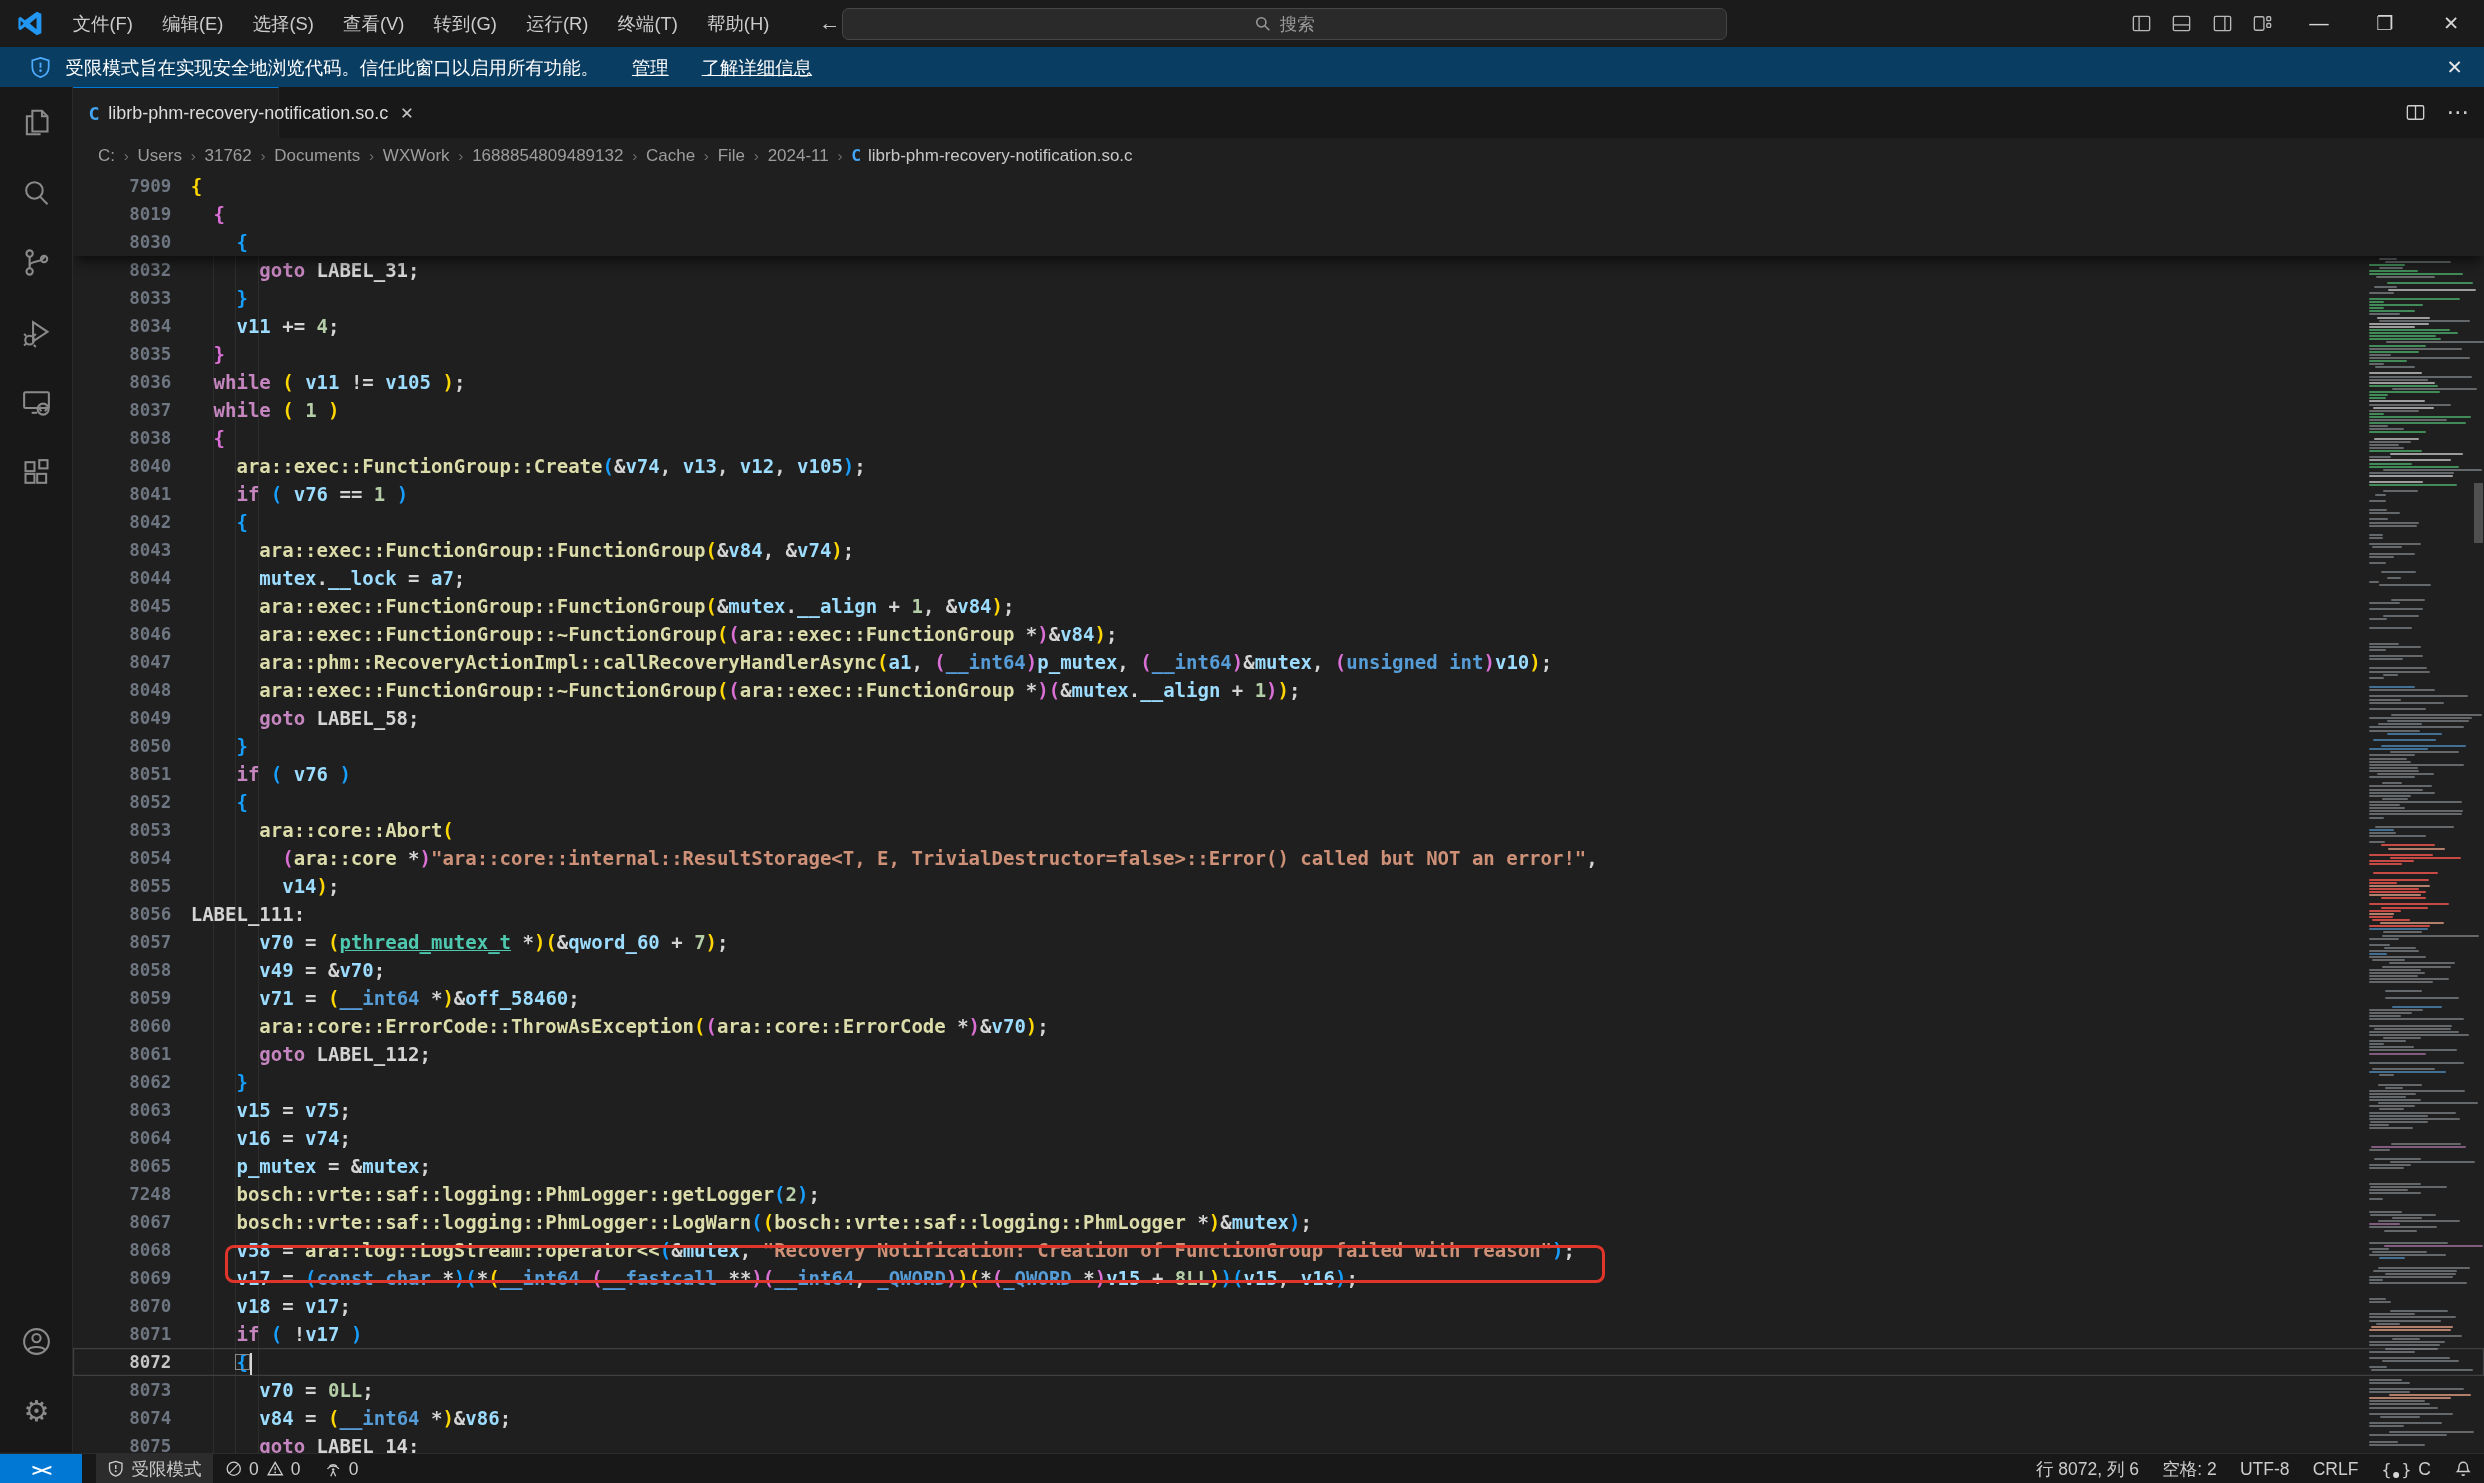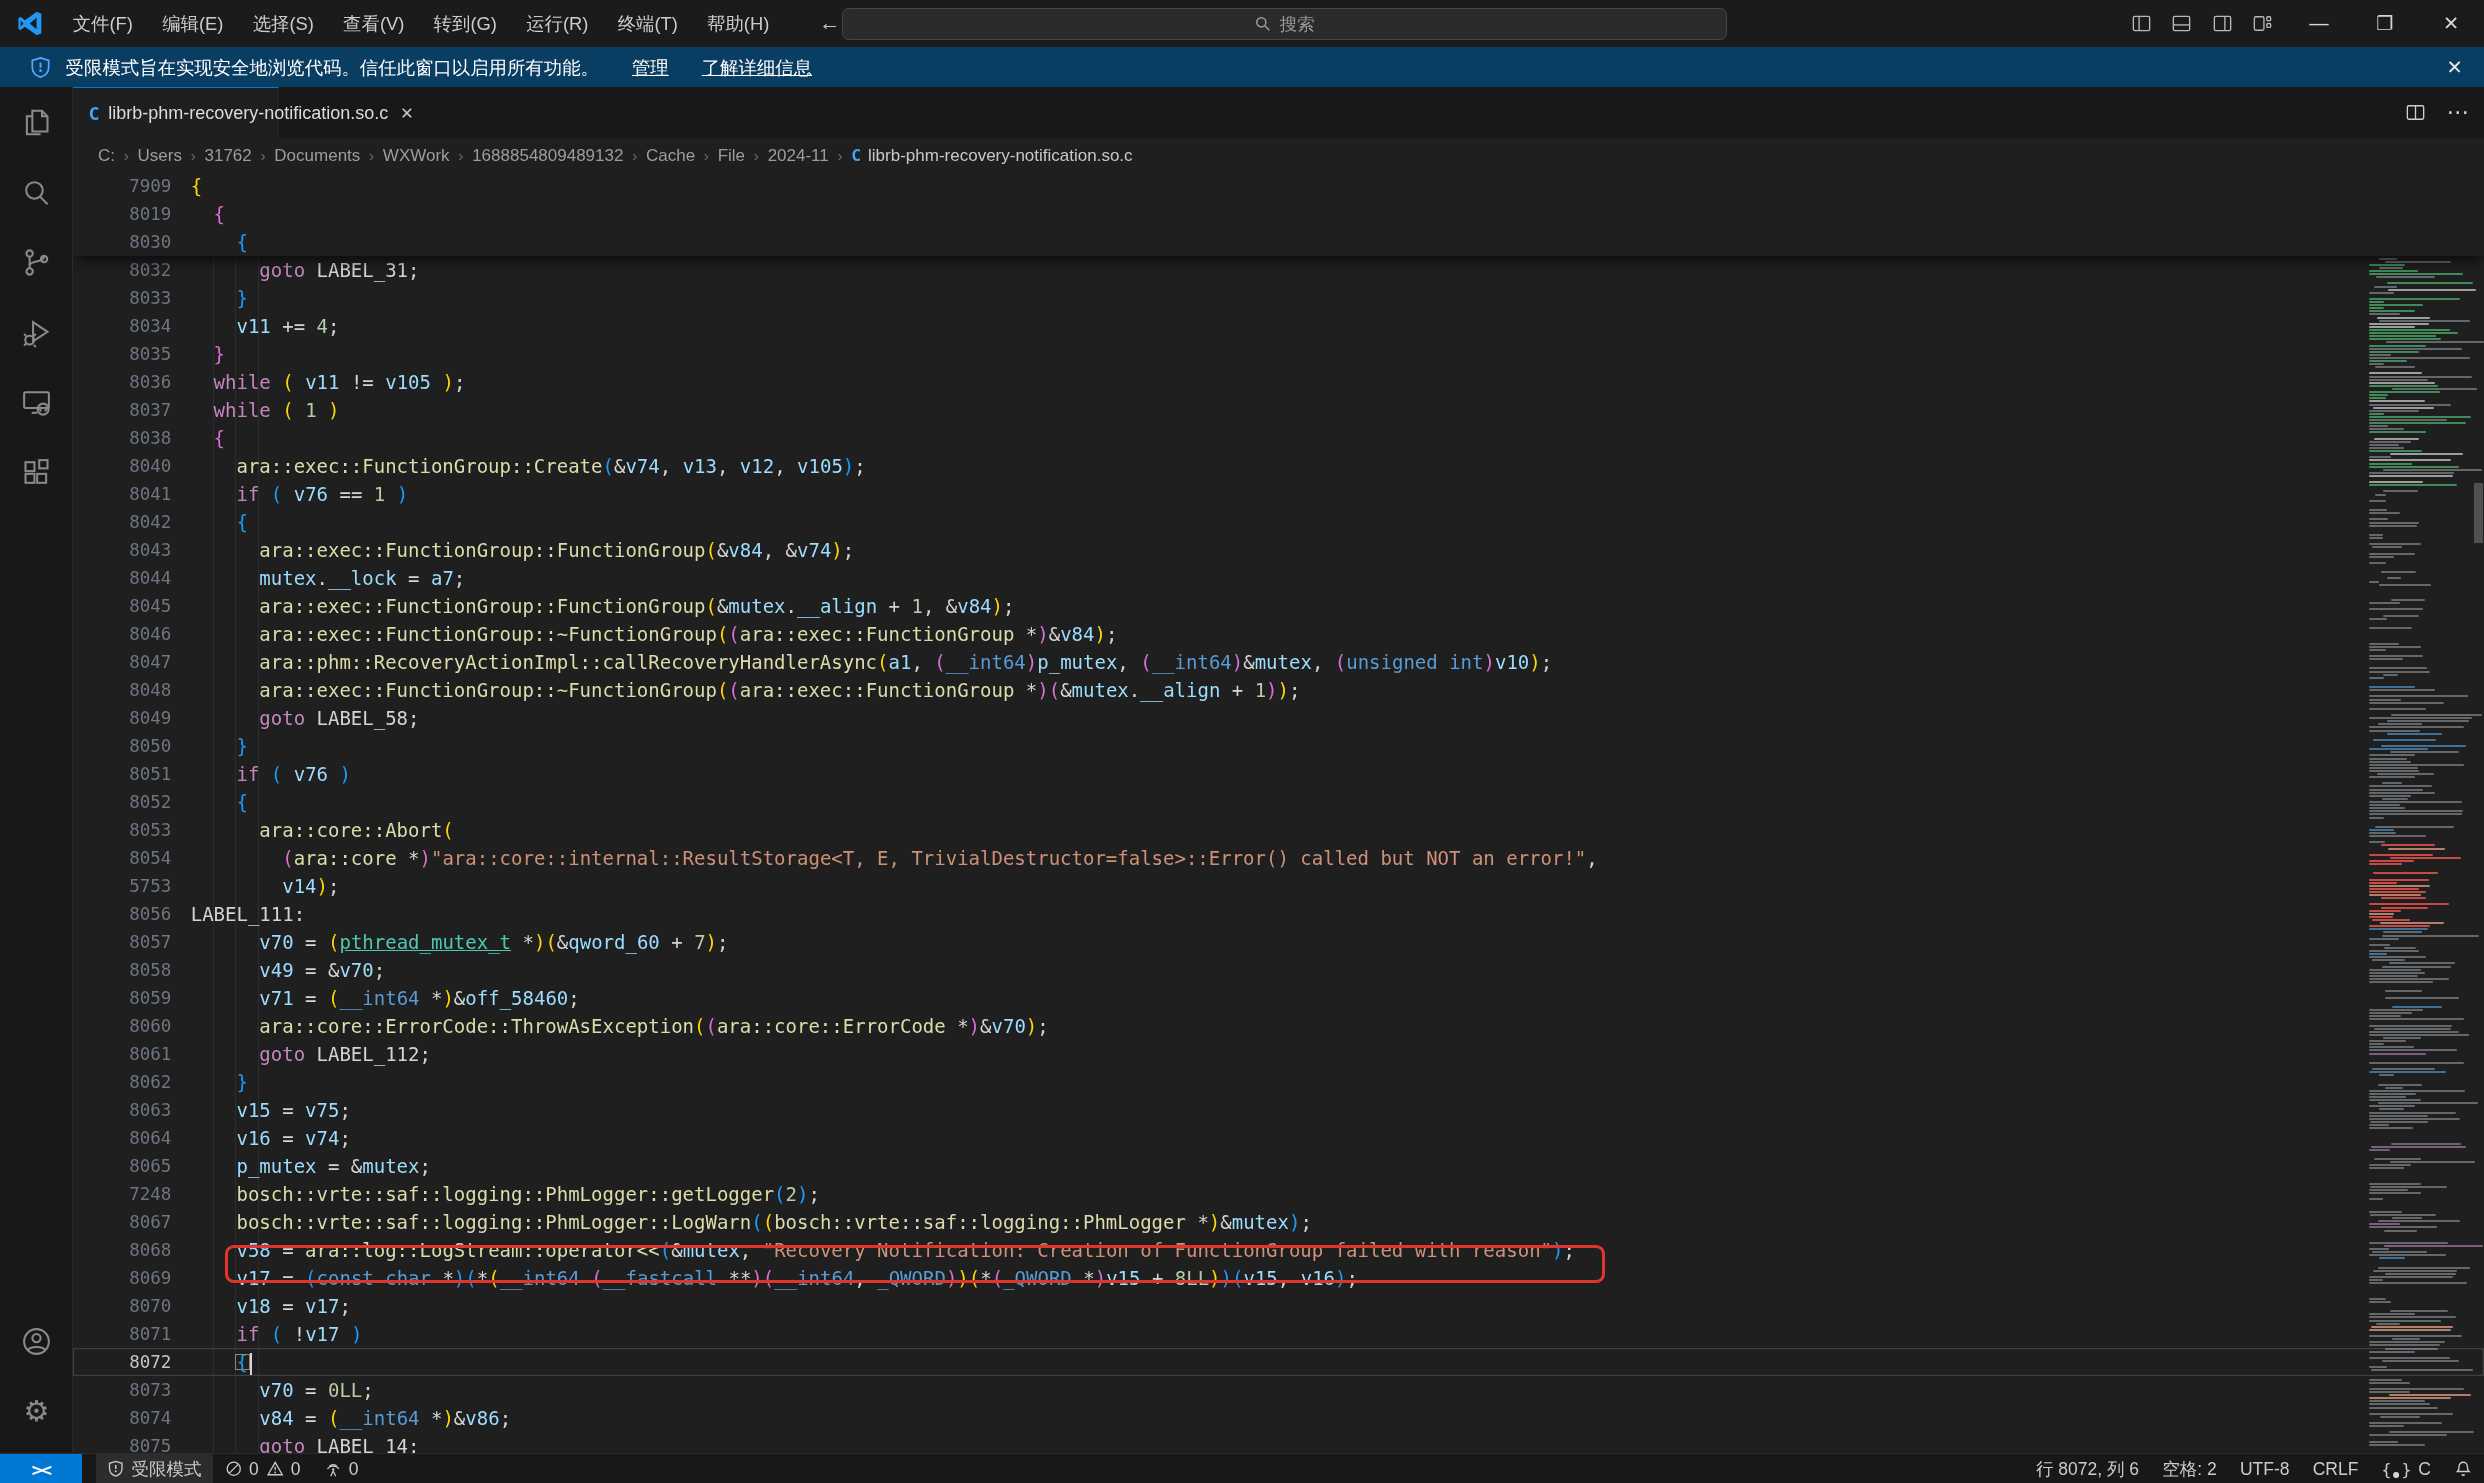--- a/index.html
+++ b/index.html
@@ -54,21 +54,21 @@
   .bc-sep { margin:0 8.7px; color:#6f6f6f; font-size:15.5px; }
   #bc-file { color:#c8c8c8; display:flex; align-items:center; }
   #bc-file .c-icon { font-size:16.5px; margin-right:6.8px; }
 
   
   #editor { position:absolute; left:73px; top:172px; width:2411px; height:1281px; background:#1f1f1f; overflow:hidden; }
   .guide { position:absolute; top:83px; bottom:0; width:1px; background:rgba(255,255,255,0.065); z-index:0; }
   #sticky { position:relative; z-index:3; background:#1f1f1f; box-shadow:0 8.7px 11.6px -2.9px rgba(0,0,0,0.6); }
   #code-lines { position:relative; z-index:1; }
   .row { display:flex; height:28px; line-height:28px; white-space:pre;
-    font-family:"DejaVu Sans Mono","Liberation Mono",monospace; font-size:19px; }
+    font-family:"DejaVu Sans Mono","Liberation Mono",monospace; font-size:19px;font-weight:bold; }
   .row.cur { box-shadow:inset 0 0 0 1.2px #3f3f42; }
   .row.cur .lnum { color:#c6c6c6; }
   .lnum { width:109px; min-width:109px; text-align:right; padding-right:10.7px; color:#6e7681; font-size:17.5px; }
   .codeline { margin-left:8.7px; }
   .tok-p { color:#d4d4d4; } .tok-v { color:#9cdcfe; } .tok-n { color:#b5cea8; }
   .tok-s { color:#ce9178; } .tok-k { color:#569cd6; } .tok-c { color:#c586c0; }
   .tok-f { color:#dcdcaa; } .tok-t { color:#4ec9b0; text-decoration:underline; }
   .tok-b1 { color:#ffd700; } .tok-b2 { color:#da70d6; } .tok-b3 { color:#179fff; }
   .tok-bm { color:#179fff; position:relative; }
   .tok-bm::after { content:""; position:absolute; left:-1.9px; right:-1.9px; top:2.9px; bottom:2.9px; border:1.3px solid #8a8a8a; }
@@ -269,21 +269,21 @@
       <div class="row"><span class="lnum">8045</span><span class="codeline"><span class="tok-p">      </span><span class="tok-f">ara::exec::FunctionGroup::FunctionGroup</span><span class="tok-b1">(</span><span class="tok-p">&amp;</span><span class="tok-v">mutex</span><span class="tok-p">.</span><span class="tok-v">__align</span><span class="tok-p"> + </span><span class="tok-n">1</span><span class="tok-p">, &amp;</span><span class="tok-v">v84</span><span class="tok-b1">)</span><span class="tok-p">;</span></span></div>
       <div class="row"><span class="lnum">8046</span><span class="codeline"><span class="tok-p">      </span><span class="tok-f">ara::exec::FunctionGroup::~FunctionGroup</span><span class="tok-b1">(</span><span class="tok-b2">(</span><span class="tok-f">ara::exec::FunctionGroup</span><span class="tok-p"> *</span><span class="tok-b2">)</span><span class="tok-p">&amp;</span><span class="tok-v">v84</span><span class="tok-b1">)</span><span class="tok-p">;</span></span></div>
       <div class="row"><span class="lnum">8047</span><span class="codeline"><span class="tok-p">      </span><span class="tok-f">ara::phm::RecoveryActionImpl::callRecoveryHandlerAsync</span><span class="tok-b1">(</span><span class="tok-v">a1</span><span class="tok-p">, </span><span class="tok-b2">(</span><span class="tok-k">__int64</span><span class="tok-b2">)</span><span class="tok-v">p_mutex</span><span class="tok-p">, </span><span class="tok-b2">(</span><span class="tok-k">__int64</span><span class="tok-b2">)</span><span class="tok-p">&amp;</span><span class="tok-v">mutex</span><span class="tok-p">, </span><span class="tok-b2">(</span><span class="tok-k">unsigned int</span><span class="tok-b2">)</span><span class="tok-v">v10</span><span class="tok-b1">)</span><span class="tok-p">;</span></span></div>
       <div class="row"><span class="lnum">8048</span><span class="codeline"><span class="tok-p">      </span><span class="tok-f">ara::exec::FunctionGroup::~FunctionGroup</span><span class="tok-b1">(</span><span class="tok-b2">(</span><span class="tok-f">ara::exec::FunctionGroup</span><span class="tok-p"> *</span><span class="tok-b2">)</span><span class="tok-b2">(</span><span class="tok-p">&amp;</span><span class="tok-v">mutex</span><span class="tok-p">.</span><span class="tok-v">__align</span><span class="tok-p"> + </span><span class="tok-n">1</span><span class="tok-b2">)</span><span class="tok-b1">)</span><span class="tok-p">;</span></span></div>
       <div class="row"><span class="lnum">8049</span><span class="codeline"><span class="tok-p">      </span><span class="tok-c">goto</span><span class="tok-p"> LABEL_58;</span></span></div>
       <div class="row"><span class="lnum">8050</span><span class="codeline"><span class="tok-p">    </span><span class="tok-b3">}</span></span></div>
       <div class="row"><span class="lnum">8051</span><span class="codeline"><span class="tok-p">    </span><span class="tok-c">if</span><span class="tok-p"> </span><span class="tok-b3">(</span><span class="tok-p"> </span><span class="tok-v">v76</span><span class="tok-p"> </span><span class="tok-b3">)</span></span></div>
       <div class="row"><span class="lnum">8052</span><span class="codeline"><span class="tok-p">    </span><span class="tok-b3">{</span></span></div>
       <div class="row"><span class="lnum">8053</span><span class="codeline"><span class="tok-p">      </span><span class="tok-f">ara::core::Abort</span><span class="tok-b1">(</span></span></div>
       <div class="row"><span class="lnum">8054</span><span class="codeline"><span class="tok-p">        </span><span class="tok-b2">(</span><span class="tok-f">ara::core</span><span class="tok-p"> *</span><span class="tok-b2">)</span><span class="tok-s">"ara::core::internal::ResultStorage&lt;T, E, TrivialDestructor=false&gt;::Error() called but NOT an error!"</span><span class="tok-p">,</span></span></div>
-      <div class="row"><span class="lnum">5753</span><span class="codeline"><span class="tok-p">        </span><span class="tok-v">v14</span><span class="tok-b1">)</span><span class="tok-p">;</span></span></div>
+      <div class="row"><span class="lnum">8055</span><span class="codeline"><span class="tok-p">        </span><span class="tok-v">v14</span><span class="tok-b1">)</span><span class="tok-p">;</span></span></div>
       <div class="row"><span class="lnum">8056</span><span class="codeline"><span class="tok-p">LABEL_111:</span></span></div>
       <div class="row"><span class="lnum">8057</span><span class="codeline"><span class="tok-p">      </span><span class="tok-v">v70</span><span class="tok-p"> = </span><span class="tok-b1">(</span><span class="tok-t">pthread_mutex_t</span><span class="tok-p"> *</span><span class="tok-b1">)</span><span class="tok-b1">(</span><span class="tok-p">&amp;</span><span class="tok-v">qword_60</span><span class="tok-p"> + </span><span class="tok-n">7</span><span class="tok-b1">)</span><span class="tok-p">;</span></span></div>
       <div class="row"><span class="lnum">8058</span><span class="codeline"><span class="tok-p">      </span><span class="tok-v">v49</span><span class="tok-p"> = &amp;</span><span class="tok-v">v70</span><span class="tok-p">;</span></span></div>
       <div class="row"><span class="lnum">8059</span><span class="codeline"><span class="tok-p">      </span><span class="tok-v">v71</span><span class="tok-p"> = </span><span class="tok-b1">(</span><span class="tok-k">__int64</span><span class="tok-p"> *</span><span class="tok-b1">)</span><span class="tok-p">&amp;</span><span class="tok-v">off_58460</span><span class="tok-p">;</span></span></div>
       <div class="row"><span class="lnum">8060</span><span class="codeline"><span class="tok-p">      </span><span class="tok-f">ara::core::ErrorCode::ThrowAsException</span><span class="tok-b1">(</span><span class="tok-b2">(</span><span class="tok-f">ara::core::ErrorCode</span><span class="tok-p"> *</span><span class="tok-b2">)</span><span class="tok-p">&amp;</span><span class="tok-v">v70</span><span class="tok-b1">)</span><span class="tok-p">;</span></span></div>
       <div class="row"><span class="lnum">8061</span><span class="codeline"><span class="tok-p">      </span><span class="tok-c">goto</span><span class="tok-p"> LABEL_112;</span></span></div>
       <div class="row"><span class="lnum">8062</span><span class="codeline"><span class="tok-p">    </span><span class="tok-b3">}</span></span></div>
       <div class="row"><span class="lnum">8063</span><span class="codeline"><span class="tok-p">    </span><span class="tok-v">v15</span><span class="tok-p"> = </span><span class="tok-v">v75</span><span class="tok-p">;</span></span></div>
       <div class="row"><span class="lnum">8064</span><span class="codeline"><span class="tok-p">    </span><span class="tok-v">v16</span><span class="tok-p"> = </span><span class="tok-v">v74</span><span class="tok-p">;</span></span></div>
       <div class="row"><span class="lnum">8065</span><span class="codeline"><span class="tok-p">    </span><span class="tok-v">p_mutex</span><span class="tok-p"> = &amp;</span><span class="tok-v">mutex</span><span class="tok-p">;</span></span></div>

